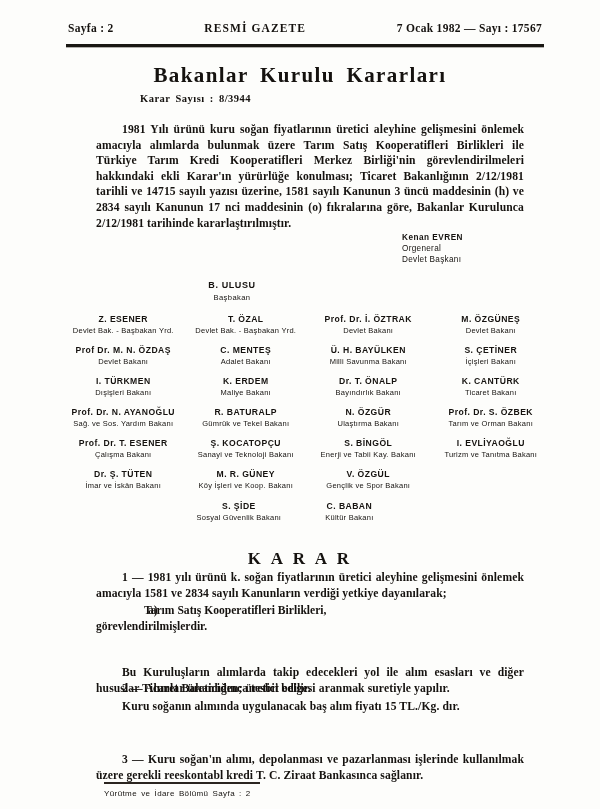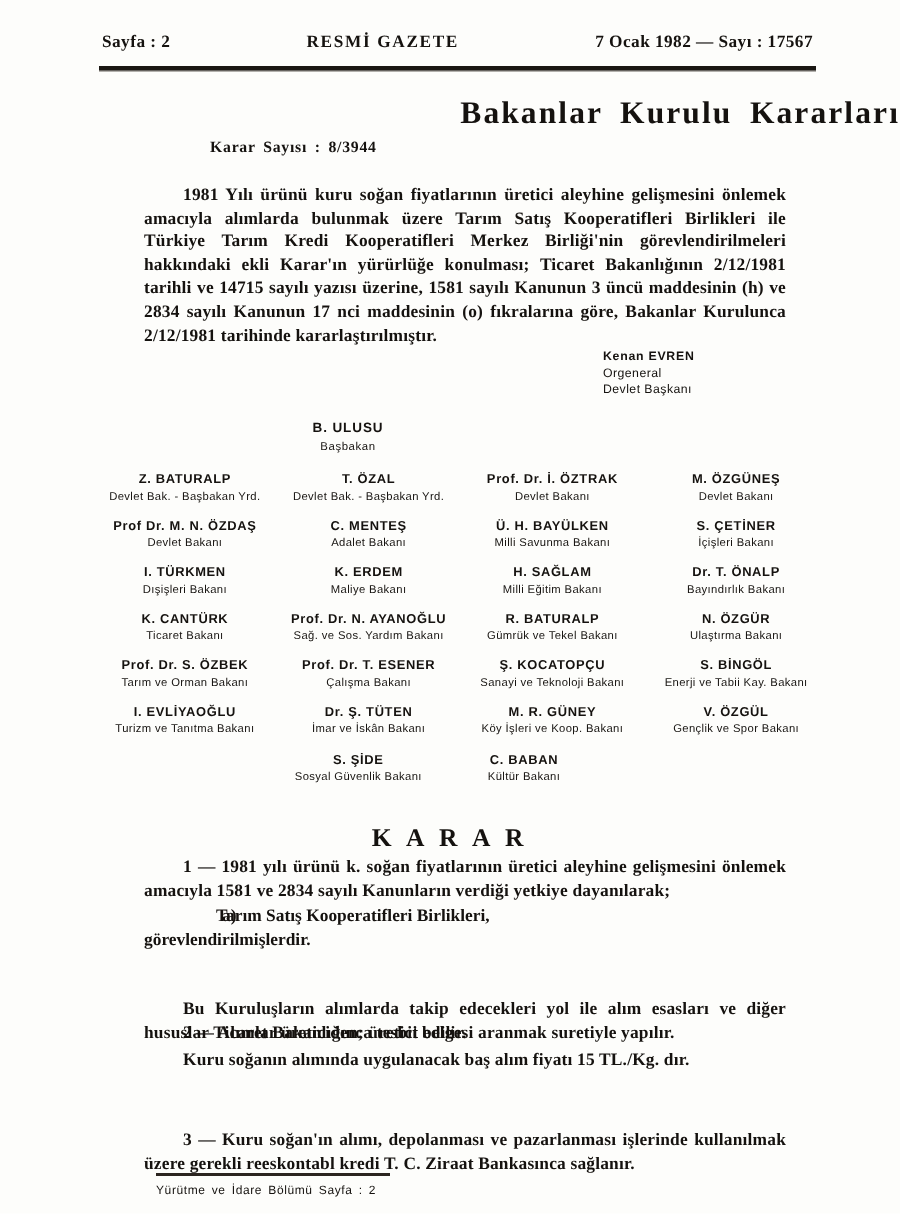--- a/index.html
+++ b/index.html
@@ -49,21 +49,21 @@
     background: #1a1713;
     box-shadow: 0 1px 0 rgba(40,35,30,0.35);
   }
 
   
   .headline {
     position: absolute;
     left: 0;
     right: 0;
     top: 63px;
-    text-align: right;
+    text-align: center;
     font-size: 21px;
     font-weight: bold;
     letter-spacing: 1.4px;
     word-spacing: 5px;
   }
   .karar-sayisi {
     position: absolute;
     left: 112px;
     top: 93px;
     font-size: 10.5px;
@@ -238,21 +238,21 @@
     <div class="role">Devlet Başkanı</div>
   </div>
 
   <div class="cabinet">
     <div class="pm">
       <div class="name">B. ULUSU</div>
       <div class="role">Başbakan</div>
     </div>
     <div class="grid" id="minister-grid">
         <div class="cell">
-          <div class="name">Z. BATURALP</div>
+          <div class="name">Z. ESENER</div>
           <div class="role">Devlet Bak. - Başbakan Yrd.</div>
         </div>
         <div class="cell">
           <div class="name">T. ÖZAL</div>
           <div class="role">Devlet Bak. - Başbakan Yrd.</div>
         </div>
         <div class="cell">
           <div class="name">Prof. Dr. İ. ÖZTRAK</div>
           <div class="role">Devlet Bakanı</div>
         </div>
@@ -276,24 +276,20 @@
           <div class="name">S. ÇETİNER</div>
           <div class="role">İçişleri Bakanı</div>
         </div>
         <div class="cell">
           <div class="name">I. TÜRKMEN</div>
           <div class="role">Dışişleri Bakanı</div>
         </div>
         <div class="cell">
           <div class="name">K. ERDEM</div>
           <div class="role">Maliye Bakanı</div>
-        </div>
-        <div class="cell">
-          <div class="name">H. SAĞLAM</div>
-          <div class="role">Milli Eğitim Bakanı</div>
         </div>
         <div class="cell">
           <div class="name">Dr. T. ÖNALP</div>
           <div class="role">Bayındırlık Bakanı</div>
         </div>
         <div class="cell">
           <div class="name">K. CANTÜRK</div>
           <div class="role">Ticaret Bakanı</div>
         </div>
         <div class="cell">

